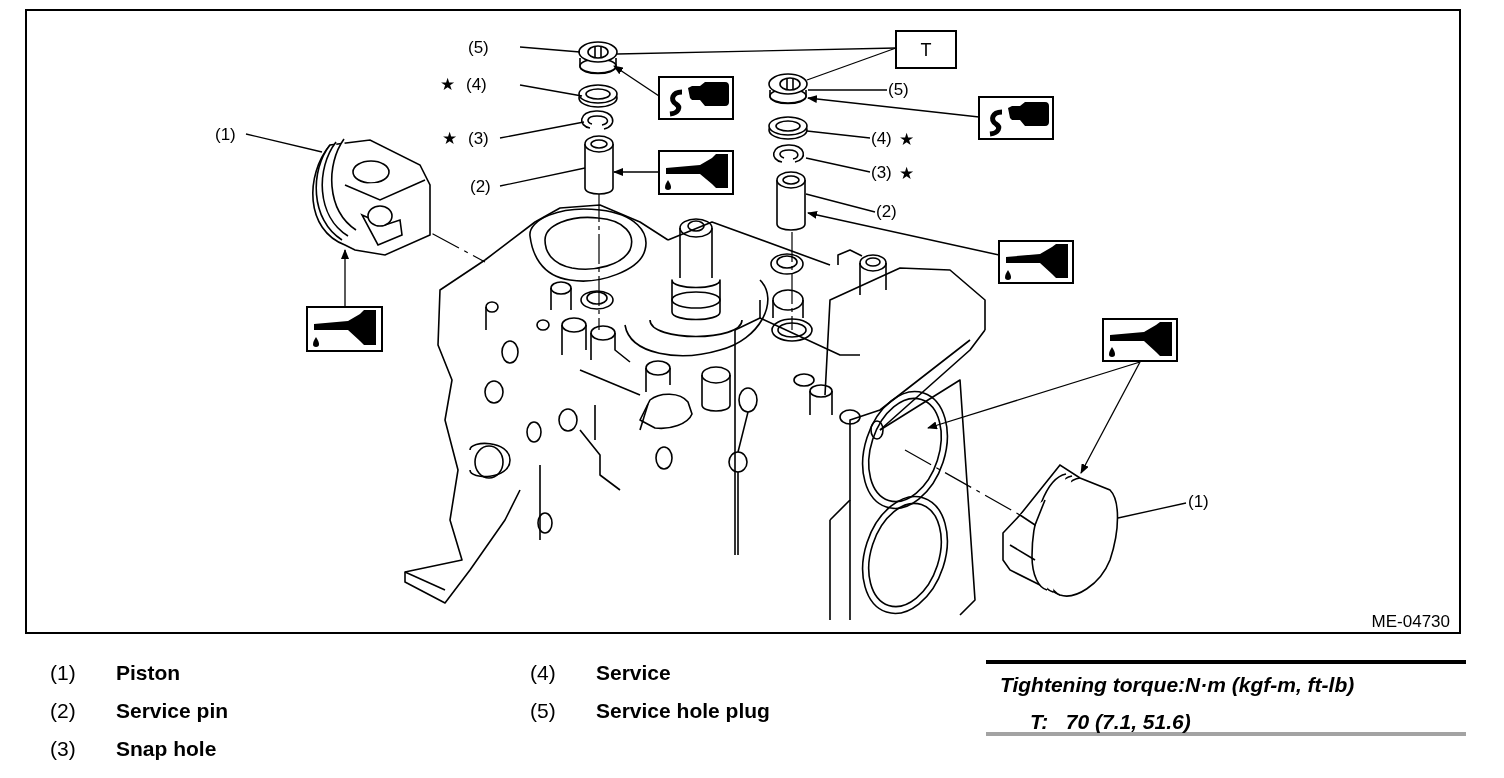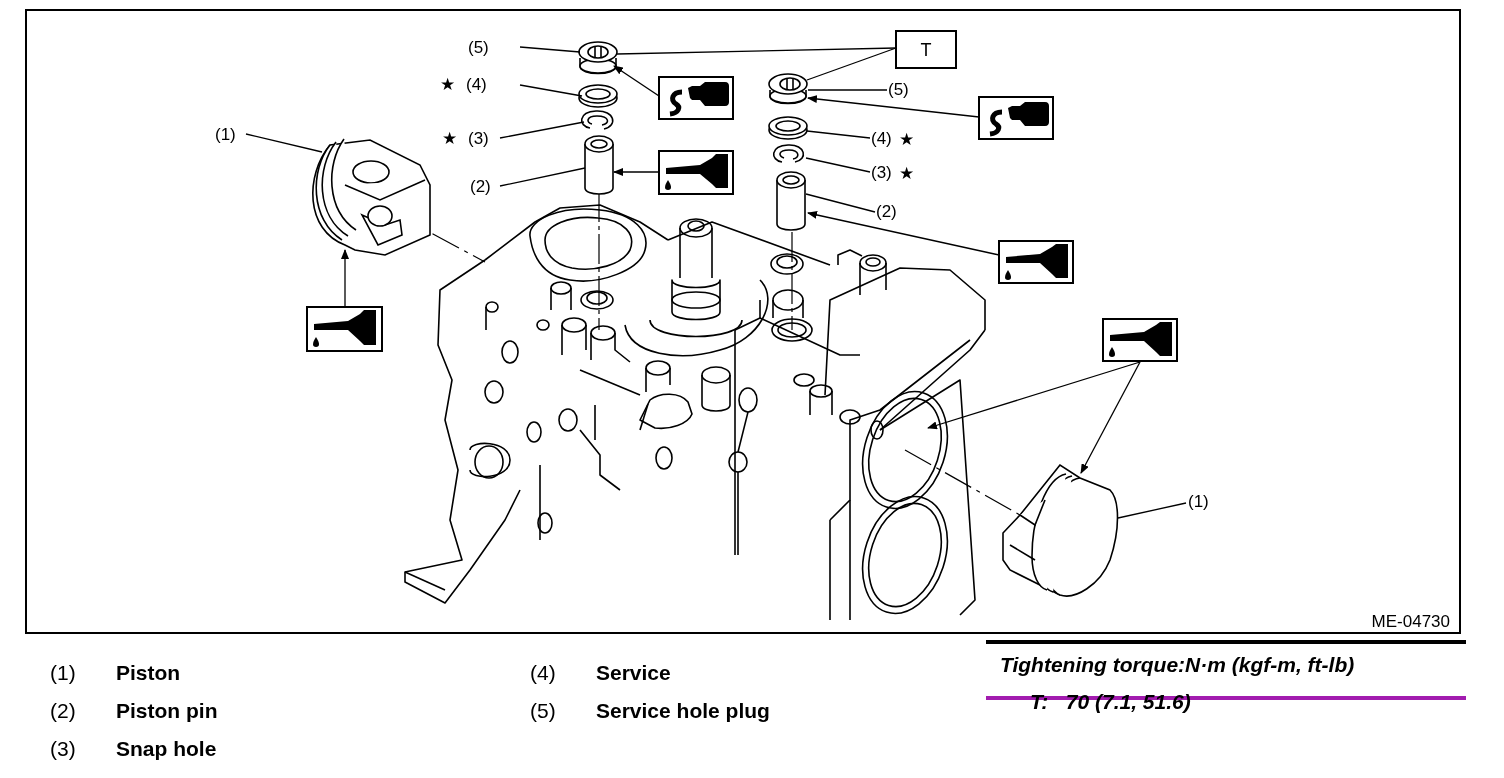--- a/index.html
+++ b/index.html
@@ -5,21 +5,21 @@
   html, body { margin:0; padding:0; background:#ffffff; }
   body { width:1504px; height:778px; position:relative; overflow:hidden; font-family:"Liberation Sans", sans-serif; color:#000; }
   #figure { position:absolute; left:0; top:0; width:1504px; height:640px; }
   #figure svg { position:absolute; left:0; top:0; }
   .lbl { font-family:"Liberation Sans", sans-serif; font-size:17px; fill:#000; }
   .fig-id { font-family:"Liberation Sans", sans-serif; font-size:17px; fill:#000; }
   .t-box-label { font-family:"Liberation Sans", sans-serif; font-size:18px; fill:#000; }
   .legend-row { position:absolute; font-size:21px; line-height:24px; white-space:nowrap; }
   .legend-num { position:absolute; left:0; top:0; }
   .legend-text { position:absolute; left:66px; top:0;font-weight:bold; }
-  .torque { position:absolute; left:986px; top:640px; width:480px; height:60px; border-top:4px solid #000; border-bottom:4px solid #a21caf; box-sizing:border-box; }
+  .torque { position:absolute; left:986px; top:660px; width:480px; height:76px; border-top:4px solid #000; border-bottom:4px solid #a3a3a3; box-sizing:border-box; }
   .torque-title { position:absolute; left:14px; top:9px; font-size:21px; font-weight:bold; font-style:italic; white-space:nowrap; }
   .torque-value { position:absolute; left:44px; top:46px; font-size:21px; font-weight:bold; font-style:italic; white-space:pre; }
 </style>
 </head>
 <body>
 
 <div id="figure">
 <svg width="1504" height="640" viewBox="0 0 1504 640" xmlns="http://www.w3.org/2000/svg">
   <defs>
     <marker id="arr" markerWidth="10" markerHeight="8" refX="9" refY="4" orient="auto" markerUnits="userSpaceOnUse">
@@ -273,21 +273,21 @@
   <text class="fig-id" x="1450" y="627" text-anchor="end">ME-04730</text>
 </svg>
 </div>
 
 <div class="legend-row" style="left:50px; top:661px;">
   <span class="legend-num">(1)</span>
   <span class="legend-text">Piston</span>
 </div>
 <div class="legend-row" style="left:50px; top:699px;">
   <span class="legend-num">(2)</span>
-  <span class="legend-text">Piston pin</span>
+  <span class="legend-text">Service pin</span>
 </div>
 <div class="legend-row" style="left:50px; top:737px;">
   <span class="legend-num">(3)</span>
   <span class="legend-text">Snap hole</span>
 </div>
 <div class="legend-row" style="left:530px; top:661px;">
   <span class="legend-num">(4)</span>
   <span class="legend-text">Service</span>
 </div>
 <div class="legend-row" style="left:530px; top:699px;">

